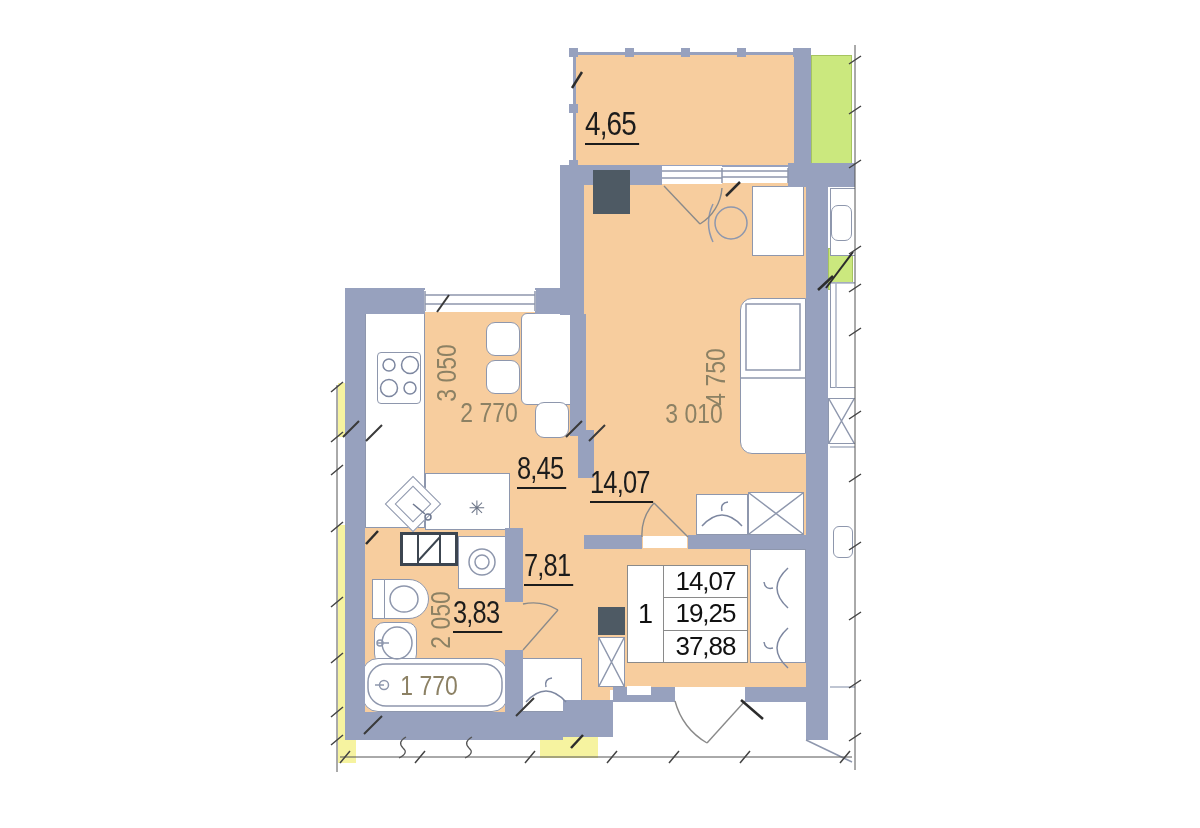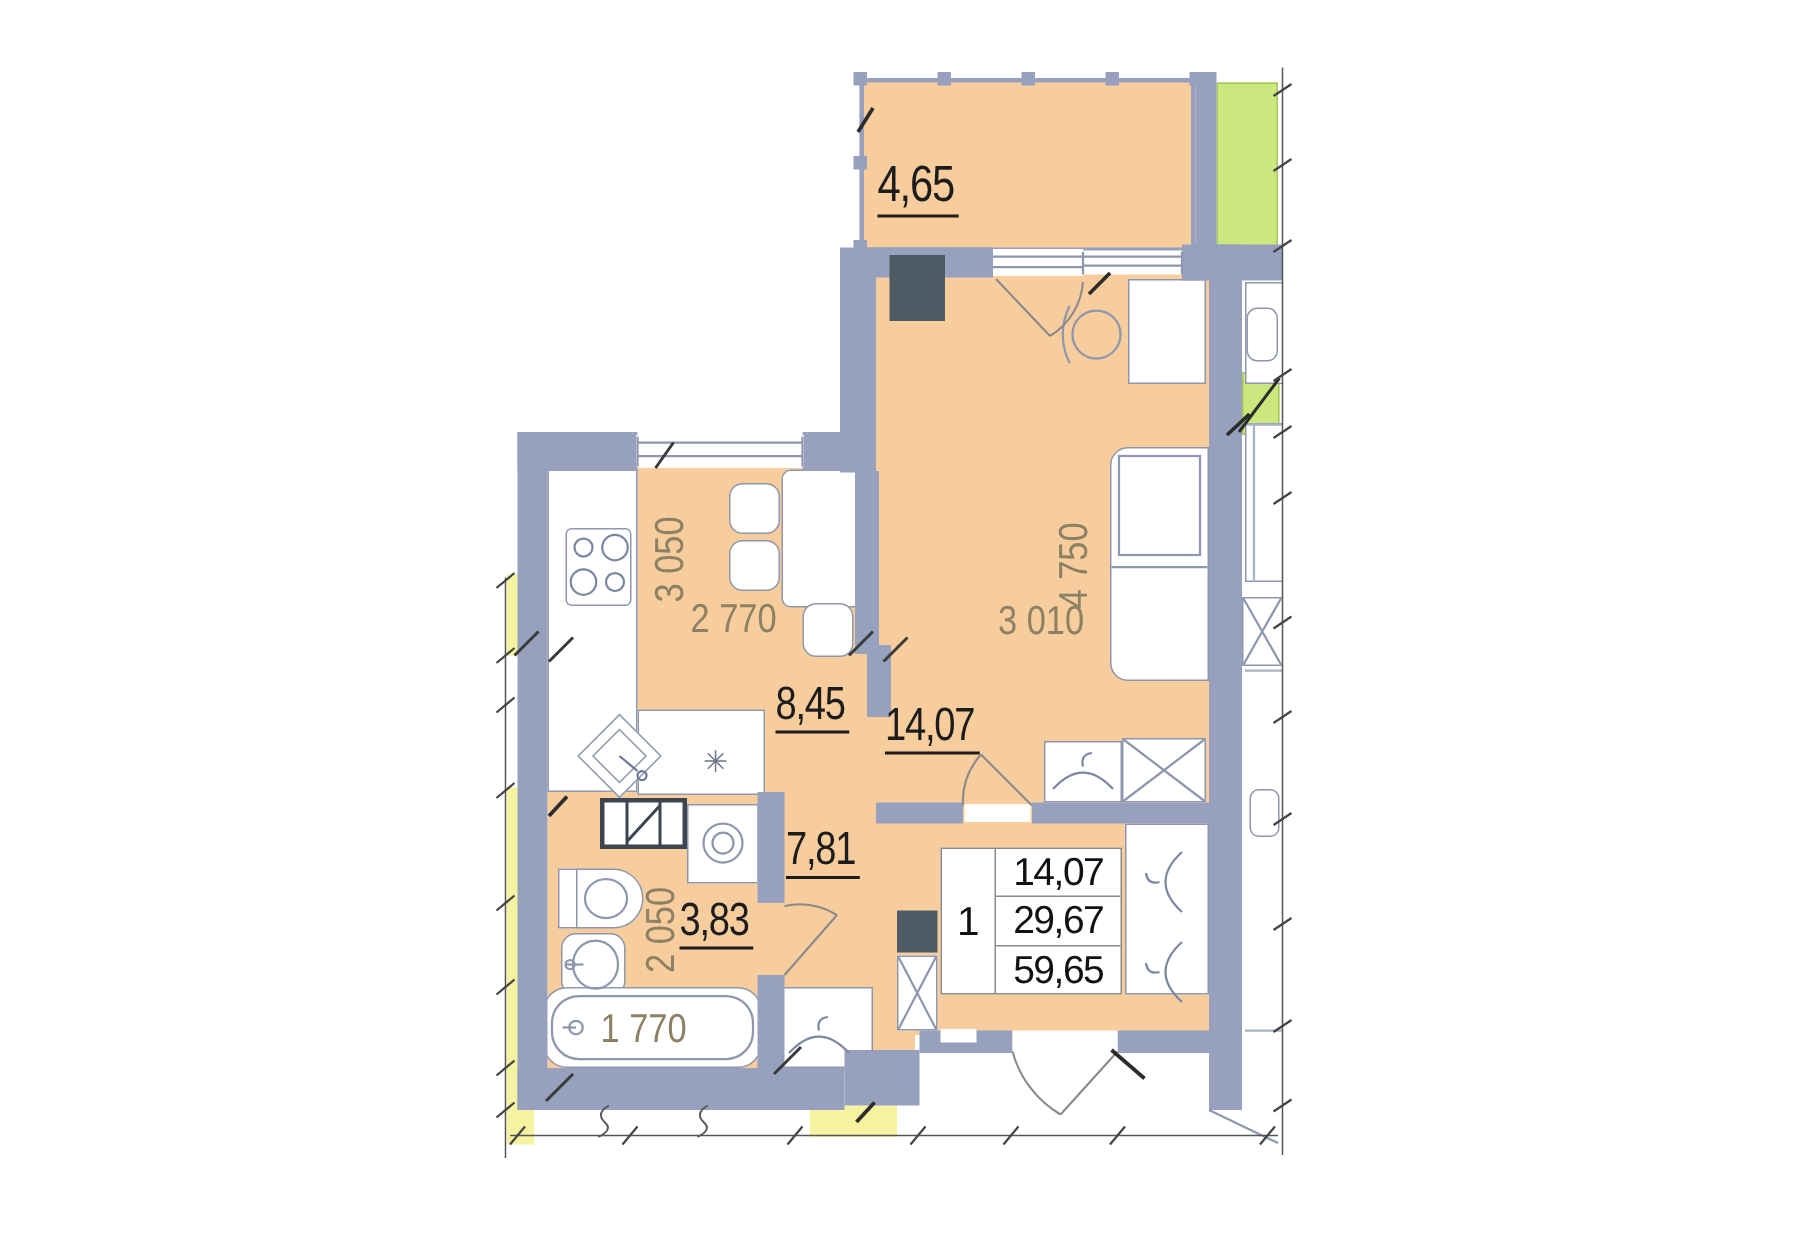--- a/index.html
+++ b/index.html
@@ -114,22 +114,22 @@
   <div class="furn" style="left:830px;top:188px;width:25px;height:68px;border-right:none;"></div>
   <div class="furn" style="left:831px;top:205px;width:21px;height:36px;border-radius:7px;"></div>
   <div class="furn" style="left:830px;top:282px;width:25px;height:106px;border-right:none;"></div>
   <div class="furn" style="left:828px;top:398px;width:27px;height:46px;border-right:none;"></div>
   <div class="furn" style="left:833px;top:526px;width:20px;height:32px;border-radius:6px;"></div>
 
   <div class="itable">
     <div class="c1">1</div>
     <div class="col">
       <div>14,07</div>
-      <div>29,67</div>
-      <div>59,65</div>
+      <div>19,25</div>
+      <div>37,88</div>
     </div>
   </div>
 
   <svg class="overlay" width="1200" height="828" viewBox="0 0 1200 828" fill="none" stroke="#8E97AD" stroke-width="1.5">
 
     <g>
       <path d="M425,295 H535 M425,304 H535 M425,291 V311 M535,291 V311"></path>
     </g>
     <g>
       <path d="M662,171 H722 M662,178 H722 M722,168 V183 M788,168 V183 M722,171 H788 M722,177 H788"></path>

